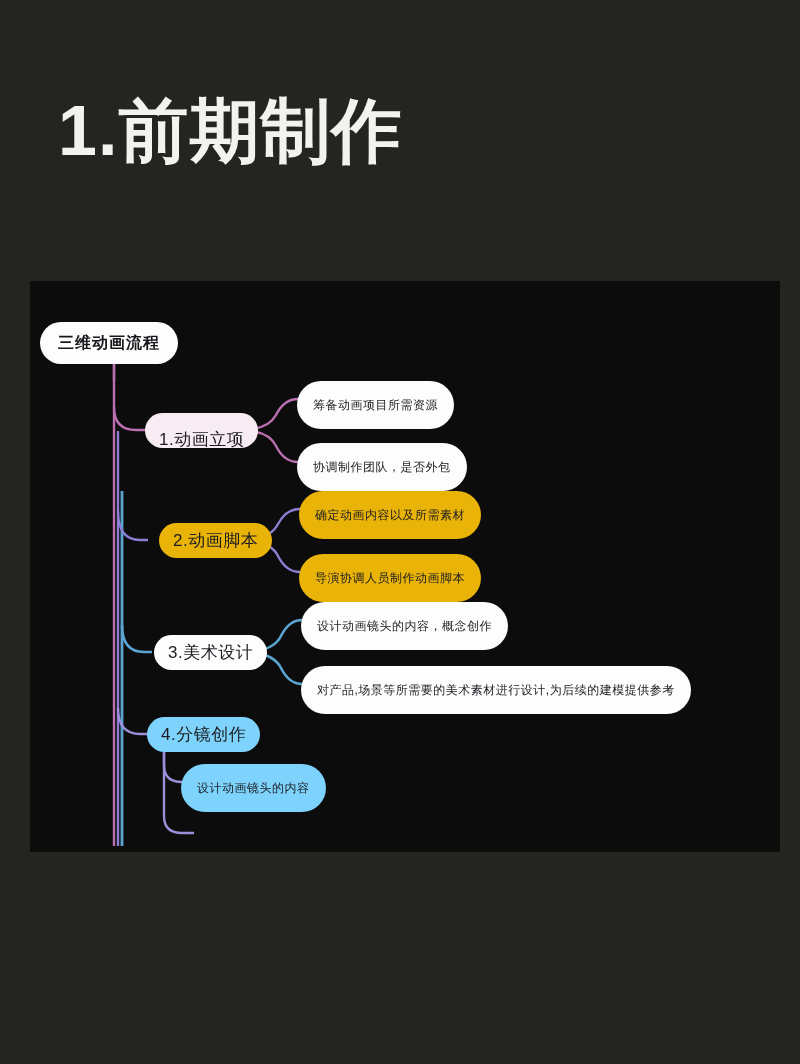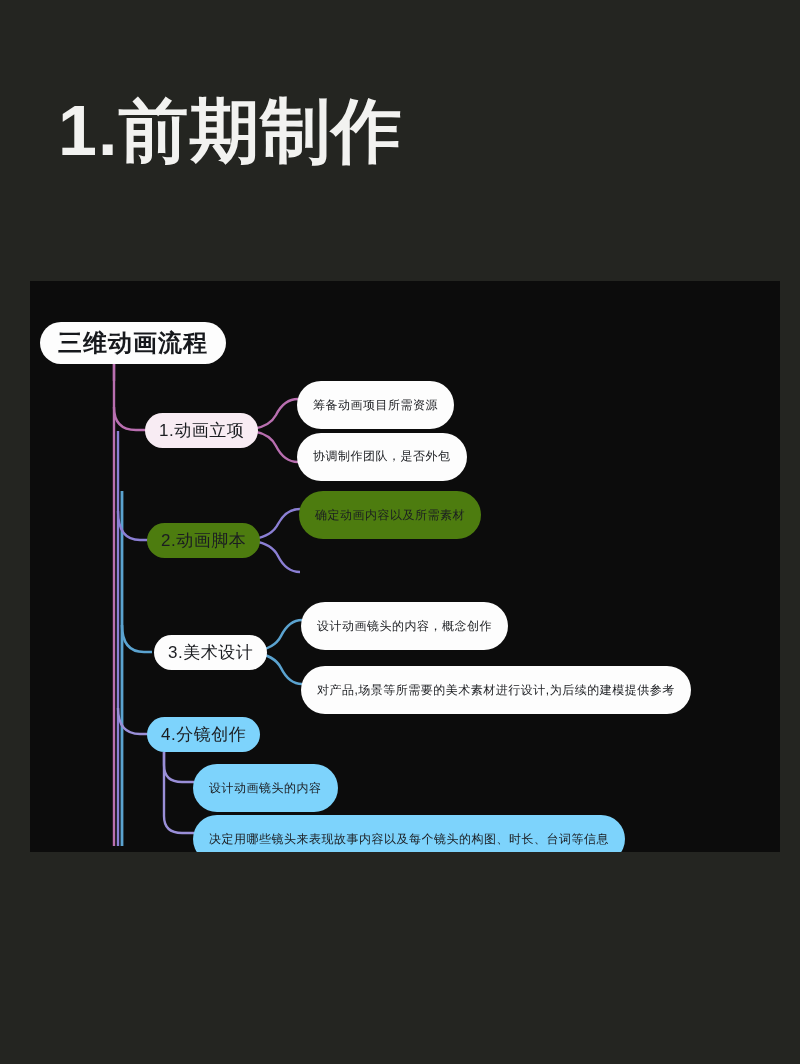--- a/index.html
+++ b/index.html
@@ -54,21 +54,21 @@
     border-radius: 999px;
     white-space: nowrap;
     line-height: 1;
   }
 
   .node-root {
     padding: 0 18px;
     height: 42px;
     background: #fbfbfb;
     color: #16181c;
-    font-size: 24px;
+    font-size: 16px;
     font-weight: bold;
     letter-spacing: 1px;
   }
 
   .node-branch {
     padding: 0 14px;
     height: 35px;
     font-size: 17px;
     color: #1b1d21;
     letter-spacing: 0.5px;
@@ -76,22 +76,22 @@
 
   .node-leaf {
     padding: 0 16px;
     height: 48px;
     font-size: 12px;
     color: #1b1d21;
     letter-spacing: 0.5px;
   }
 
   .fill-white    { background: #fdfdfd; }
-  .fill-palepink { background: #f8ecf3; }
-  .fill-yellow   { background: #4d7c0f; align-items: center; }
+  .fill-palepink { background: #f8ecf3; align-items: flex-end; }
+  .fill-yellow   { background: #eab308; align-items: center; }
   .fill-pink     { background: #7dd3fc; }
 </style>
 </head>
 <body>
 
 <div id="page-title">1.前期制作</div>
 
 <div id="mindmap-panel">
 
   <svg id="connector-layer" viewBox="0 0 750 571" width="750" height="571">
@@ -126,44 +126,44 @@
   <div class="node node-root fill-white" style="left:10px; top:41px;">
     <span>三维动画流程</span>
   </div>
 
   <div class="node node-branch fill-palepink" style="left:115px; top:132px;">
     <span>1.动画立项</span>
   </div>
   <div class="node node-leaf fill-white" style="left:267px; top:100px;">
     <span>筹备动画项目所需资源</span>
   </div>
-  <div class="node node-leaf fill-white" style="left:267px; top:152px;font-family:Liberation Mono, monospace;">
+  <div class="node node-leaf fill-white" style="left:267px; top:162px;">
     <span>协调制作团队，是否外包</span>
   </div>
 
-  <div class="node node-branch fill-yellow" style="left:117px; top:242px;">
+  <div class="node node-branch fill-yellow" style="left:129px; top:242px;">
     <span>2.动画脚本</span>
   </div>
   <div class="node node-leaf fill-yellow" style="left:269px; top:210px;">
     <span>确定动画内容以及所需素材</span>
+  </div>
+  <div class="node node-leaf fill-yellow" style="left:269px; top:273px;">
+    <span>导演协调人员制作动画脚本</span>
   </div>
 
   <div class="node node-branch fill-white" style="left:124px; top:354px;">
     <span>3.美术设计</span>
   </div>
   <div class="node node-leaf fill-white" style="left:271px; top:321px;">
     <span>设计动画镜头的内容，概念创作</span>
   </div>
   <div class="node node-leaf fill-white" style="left:271px; top:385px;">
     <span>对产品,场景等所需要的美术素材进行设计,为后续的建模提供参考</span>
   </div>
 
   <div class="node node-branch fill-pink" style="left:117px; top:436px;">
     <span>4.分镜创作</span>
   </div>
-  <div class="node node-leaf fill-pink" style="left:163px; top:483px;">
+  <div class="node node-leaf fill-pink" style="left:151px; top:483px;">
     <span>设计动画镜头的内容</span>
-  </div>
-  <div class="node node-leaf fill-pink" style="left:163px; top:534px;">
-    <span>决定用哪些镜头来表现故事内容以及每个镜头的构图、时长、台词等信息</span>
   </div>
 
 </div>
 
 </body></html>

